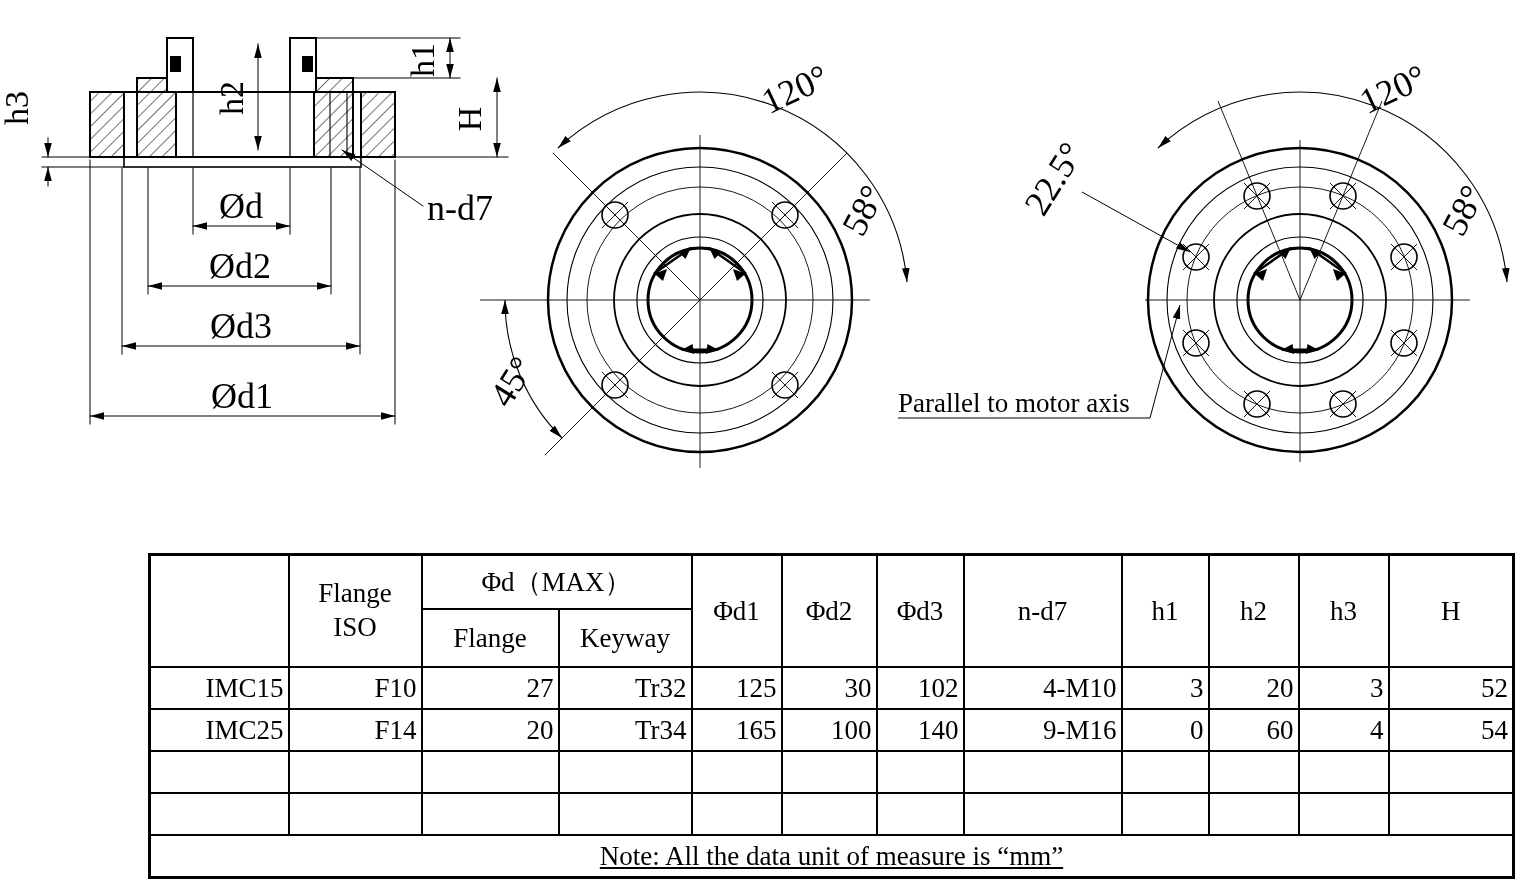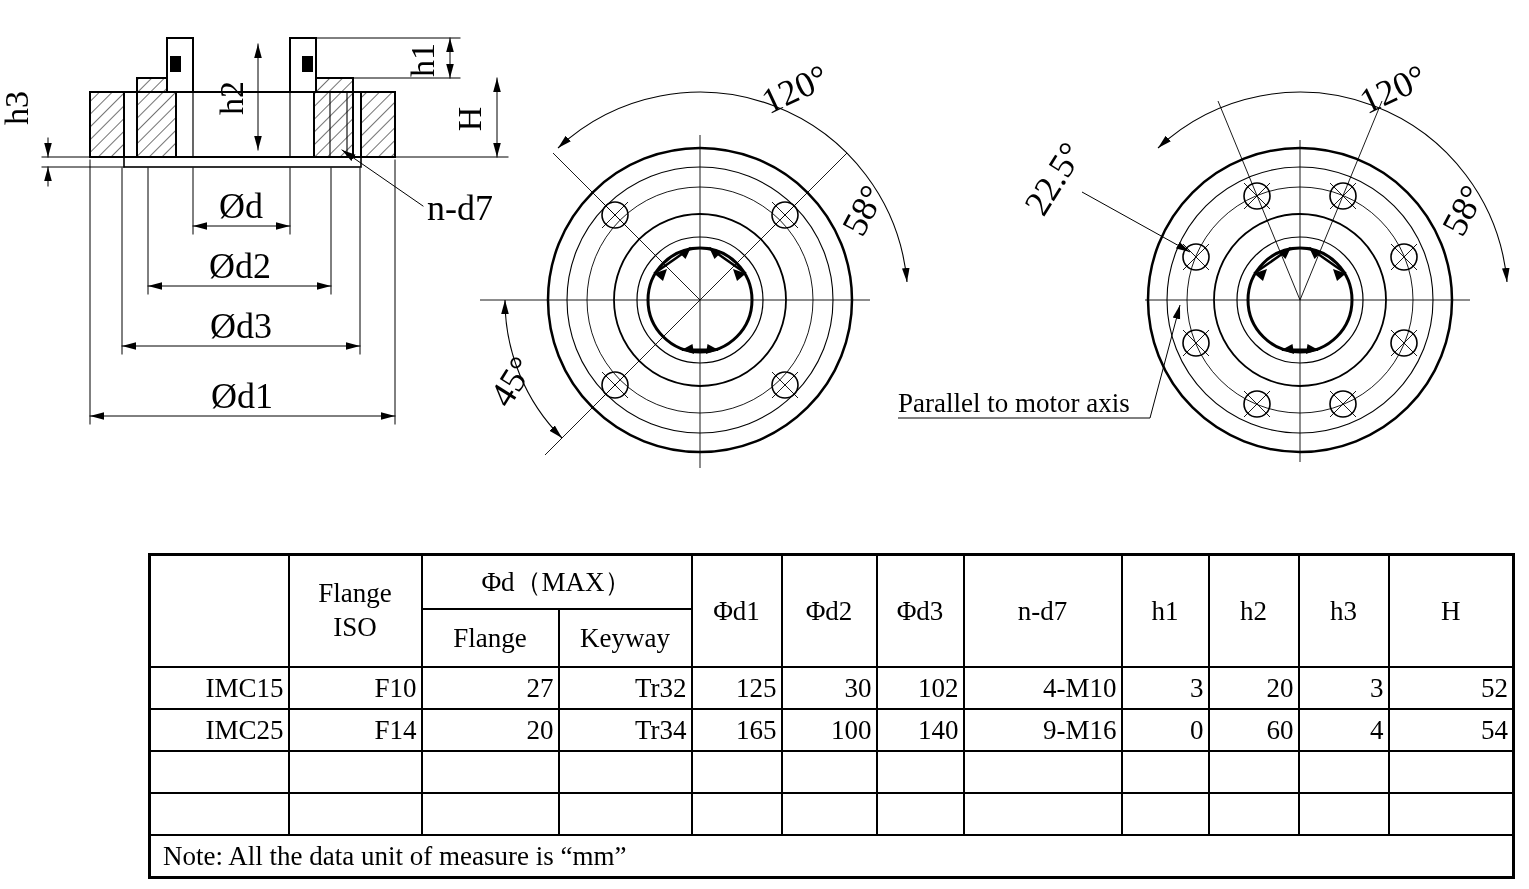--- a/index.html
+++ b/index.html
@@ -11,21 +11,21 @@
   .anglabel{font-size:36px;}
   .parlabel{font-size:27px;}
   .tablewrap{position:absolute;left:148px;top:553px;width:1364px;}
   table.dim{border-collapse:collapse;table-layout:fixed;width:1364px;
             border:3px solid #000;font-family:"Liberation Serif", serif;}
   table.dim th, table.dim td{border:2px solid #000;text-align:center;vertical-align:middle;
             font-size:27px;font-weight:normal;padding:0 4px;overflow:hidden;white-space:nowrap;}
   table.dim thead tr:first-child th{height:52px;}
   table.dim thead tr:last-child th{height:56px;}
   table.dim tbody td{height:40px;text-align:right;}
-  table.dim td.note{ text-align:left;padding:2px 12px;height:36px;}
+  table.dim td.note{ text-align:center;padding:2px 12px;height:36px;text-decoration:underline;}
   .twolines div{line-height:1.25;}
 </style>
 </head>
 <body>
 
 <div class="canvas">
 
 <svg width="1529" height="545" viewBox="0 0 1529 545">
   <defs>
     <pattern id="hatch" width="9" height="9" patternUnits="userSpaceOnUse" patternTransform="rotate(45)">

